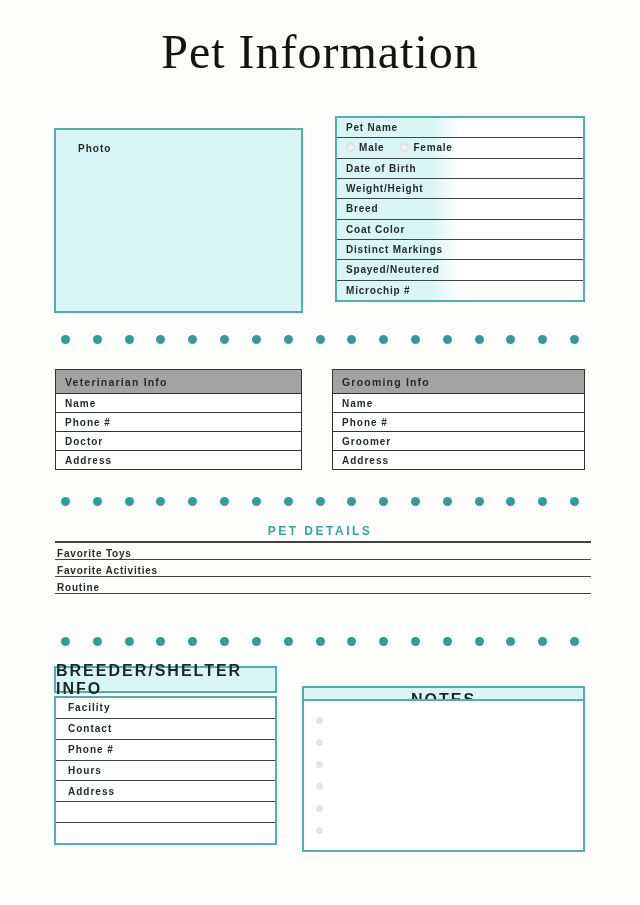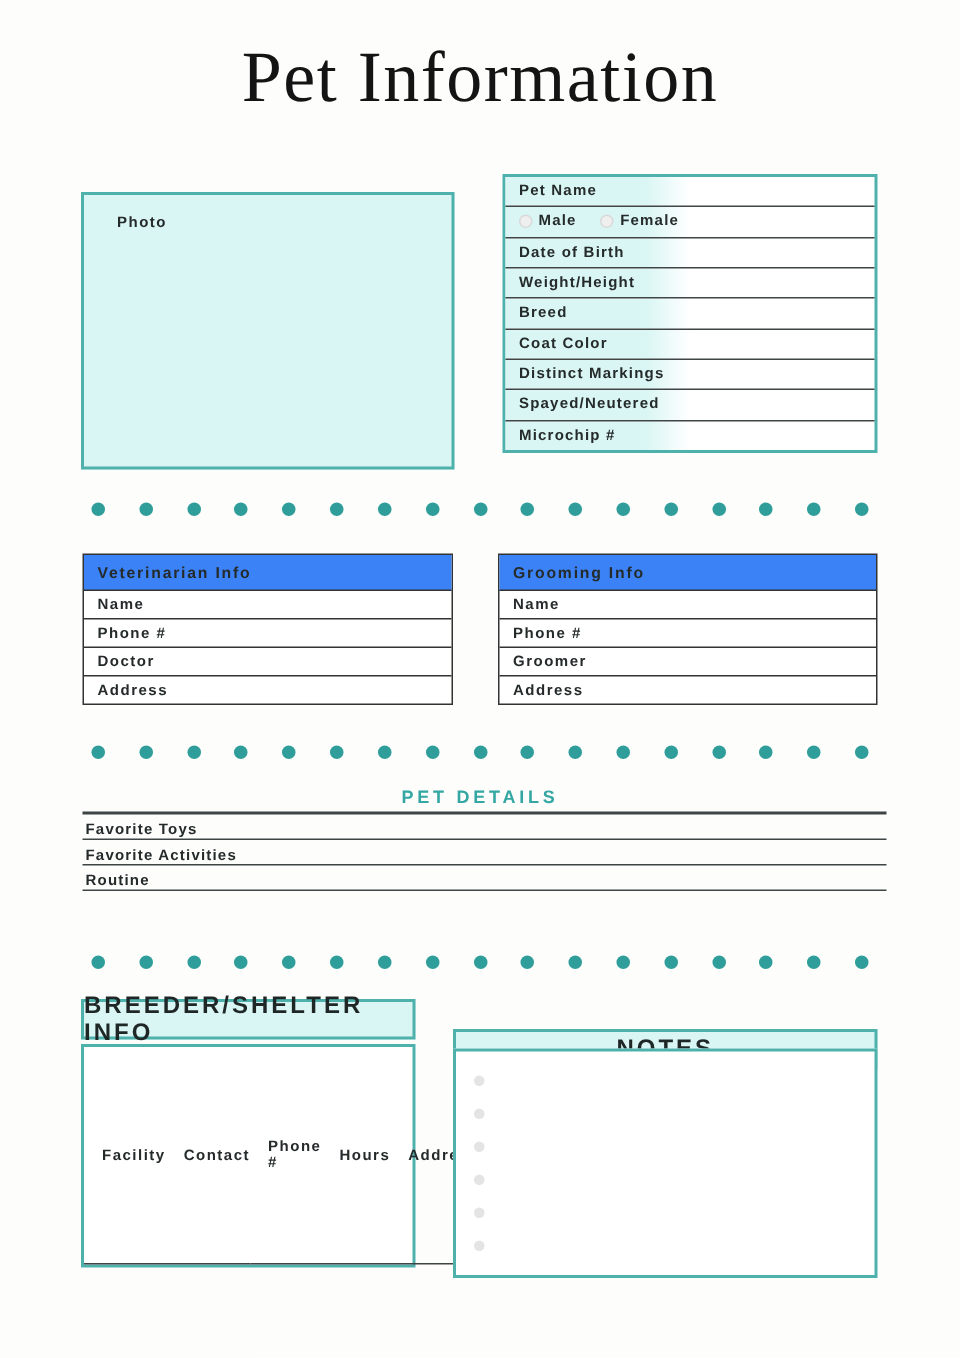--- a/index.html
+++ b/index.html
@@ -42,21 +42,21 @@
     position:absolute; left:61px; width:518px; height:10px;
     display:flex; justify-content:space-between; align-items:center;
   }
   .dots-row .dot { width:9px; height:9px; border-radius:50%; background:var(--teal-dot,#2F9E9B); flex:none; }
   
   .info-table {
     position:absolute; width:247px; height:101px; border:1.5px solid #333;
     box-sizing:border-box; display:flex; flex-direction:column; background:#fff;
   }
   .info-header {
-    height:23px; flex:none; background:#3b82f6; border-bottom:1.5px solid #333;
+    height:23px; flex:none; background:#a3a3a3; border-bottom:1.5px solid #333;
     display:flex; align-items:center; padding-left:9px;
     font-size:10.5px; font-weight:700; letter-spacing:1.2px; color:#252a2a;
   }
   .info-row {
     flex:1; border-bottom:1.5px solid #333; display:flex; align-items:center;
     padding-left:9px; font-size:10px; font-weight:700; letter-spacing:1px; color:#252a2a;
   }
   .info-row:last-child { border-bottom:none; }
   
   .details-heading {
@@ -74,21 +74,21 @@
     position:absolute; height:27px; background:var(--pale-cyan,#D9F6F4);
     border:2px solid var(--teal-border,#4FB1AC); box-sizing:border-box;
     display:flex; align-items:center; justify-content:center;
     font-size:16px; font-weight:700; letter-spacing:2px; color:#1f2626;
   }
   #breeder-header { left:54px; top:666px; width:223px; }
   #notes-header  { left:302px; top:686px; width:283px; }
   .breeder-table {
     position:absolute; left:54px; top:696px; width:223px; height:149px;
     border:2px solid var(--teal-border,#4FB1AC); box-sizing:border-box;
-    display:flex; background:#fff;
+    display:flex; flex-direction:column; background:#fff;
   }
   .breeder-row {
     flex:1; border-bottom:1.5px solid var(--dark-line,#3F4445);
     display:flex; align-items:center; padding-left:12px;
     font-size:10px; font-weight:700; letter-spacing:1px; color:#252a2a;
   }
   .breeder-row:last-child { border-bottom:none; }
   .notes-body {
     position:absolute; left:302px; top:699px; width:283px; height:153px;
     border:2px solid var(--teal-border,#4FB1AC); box-sizing:border-box; background:#fff;

